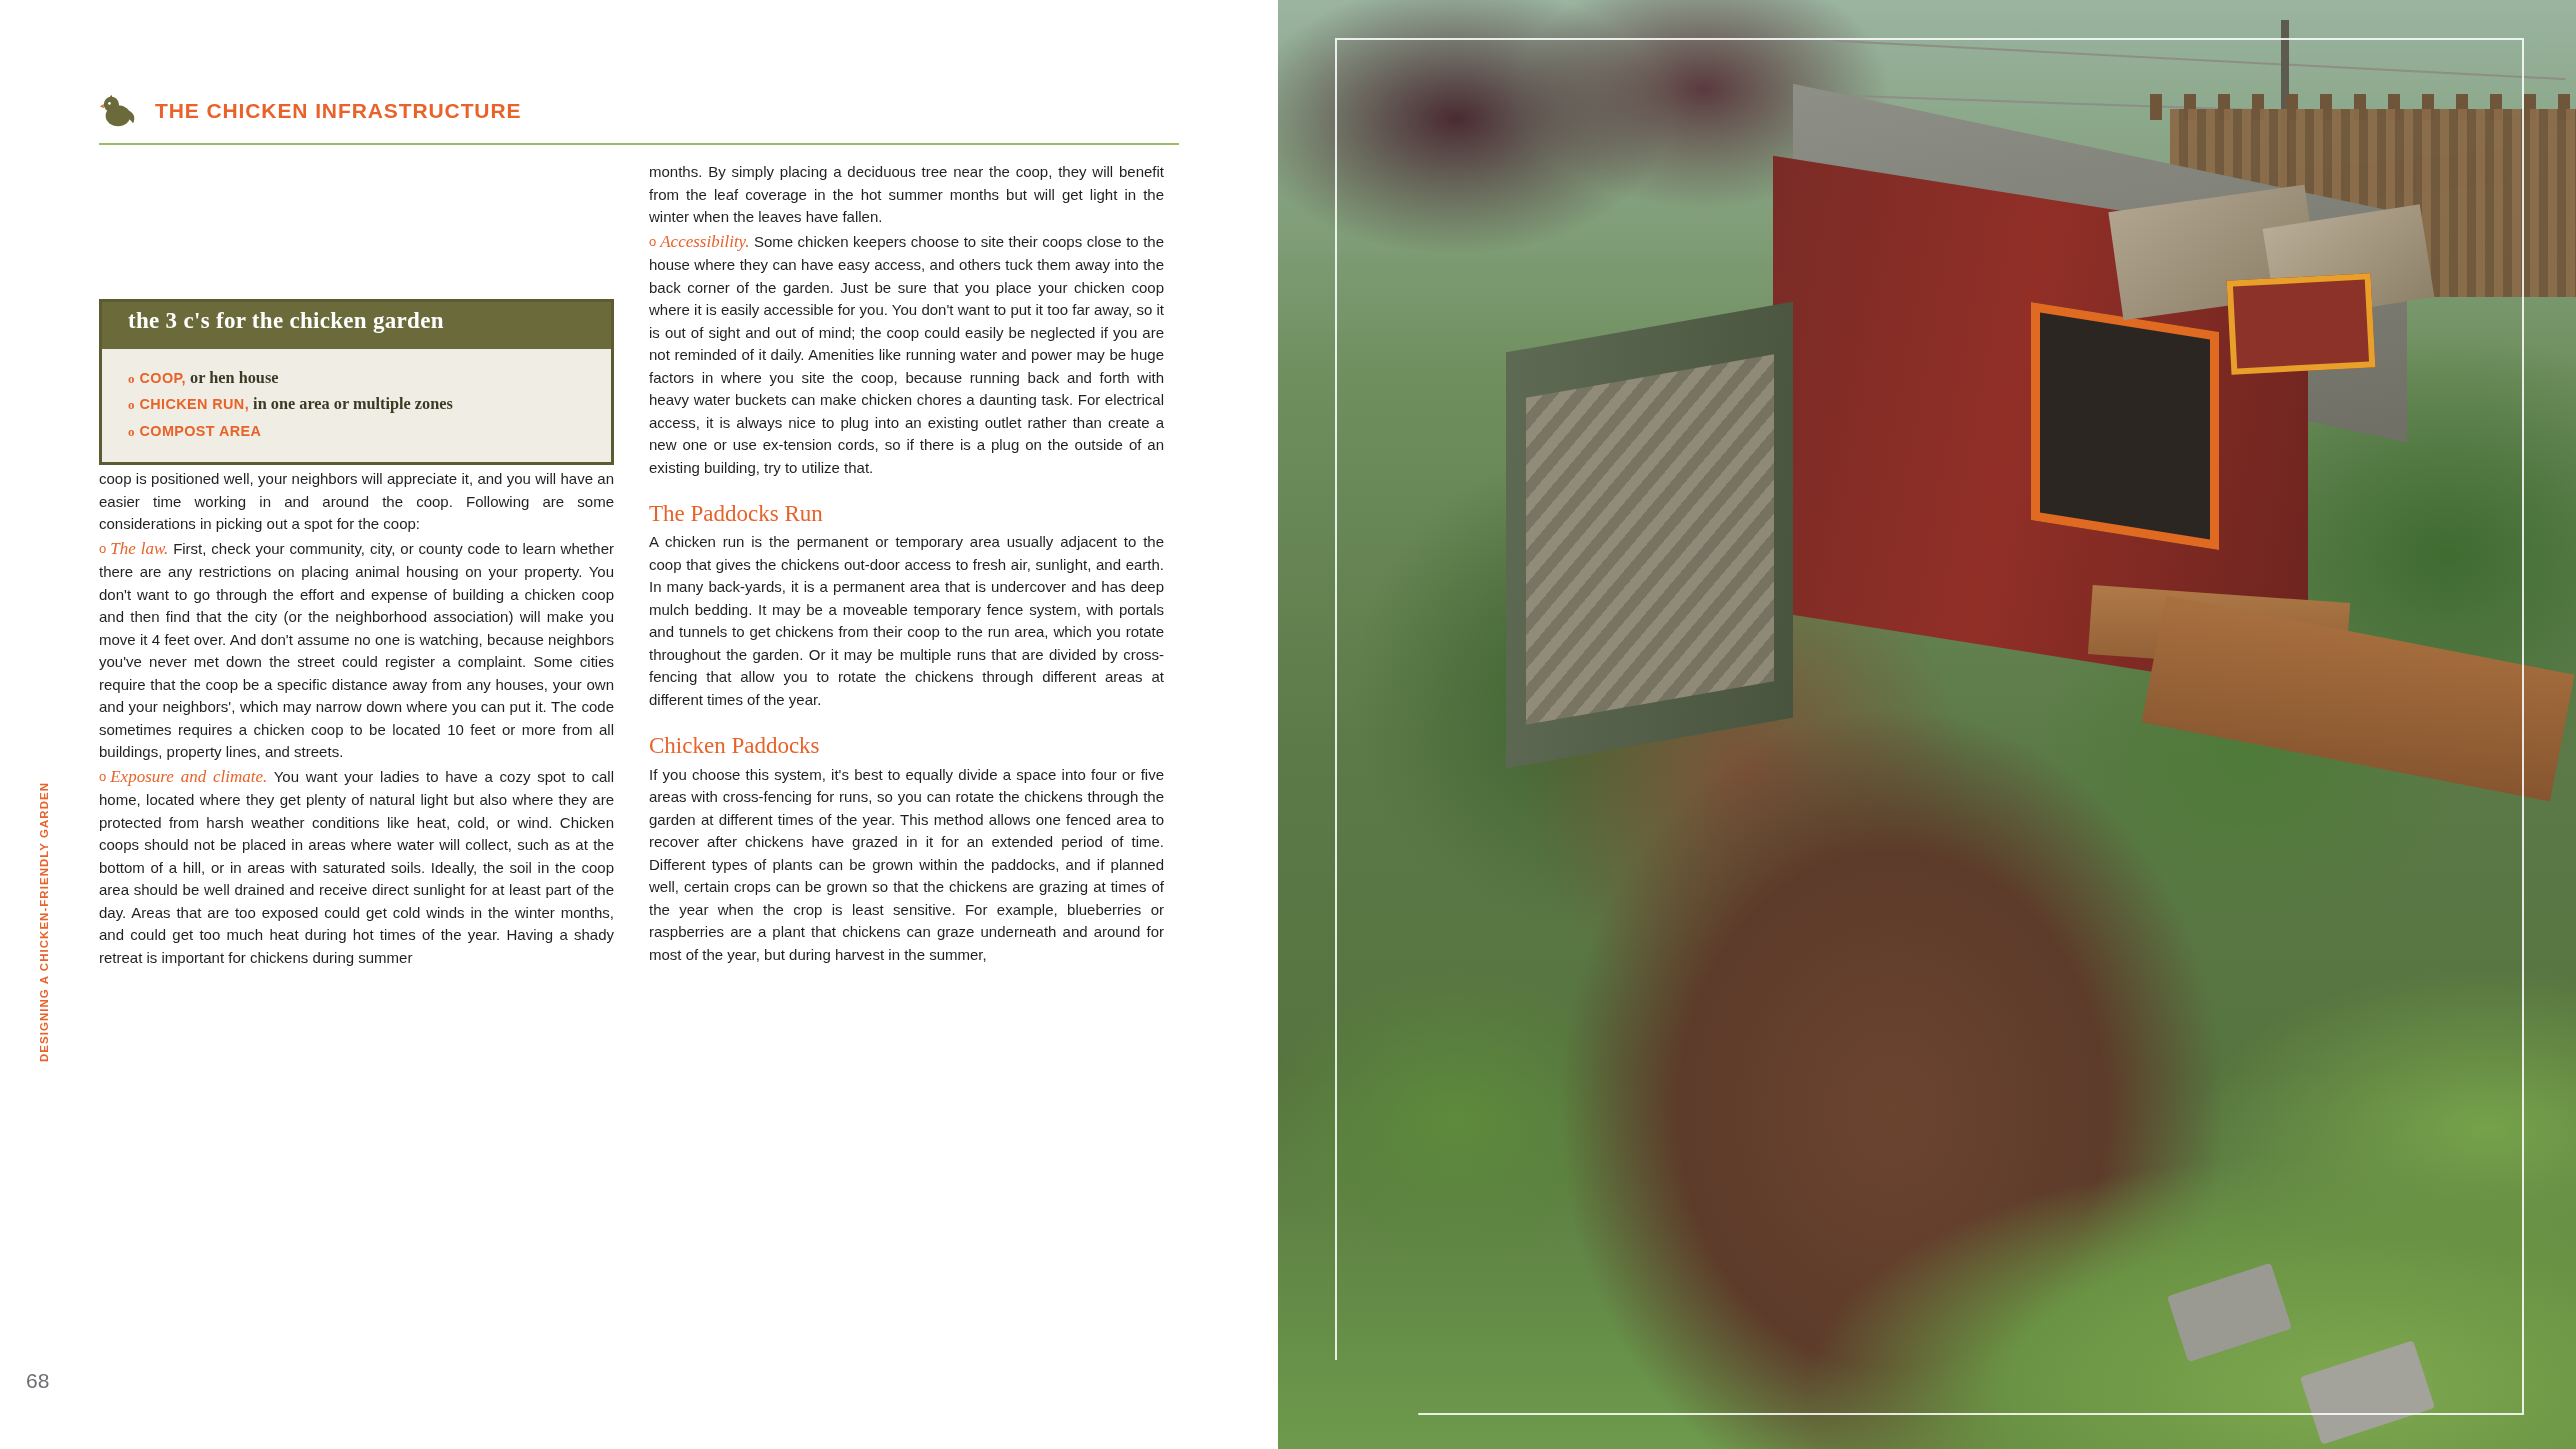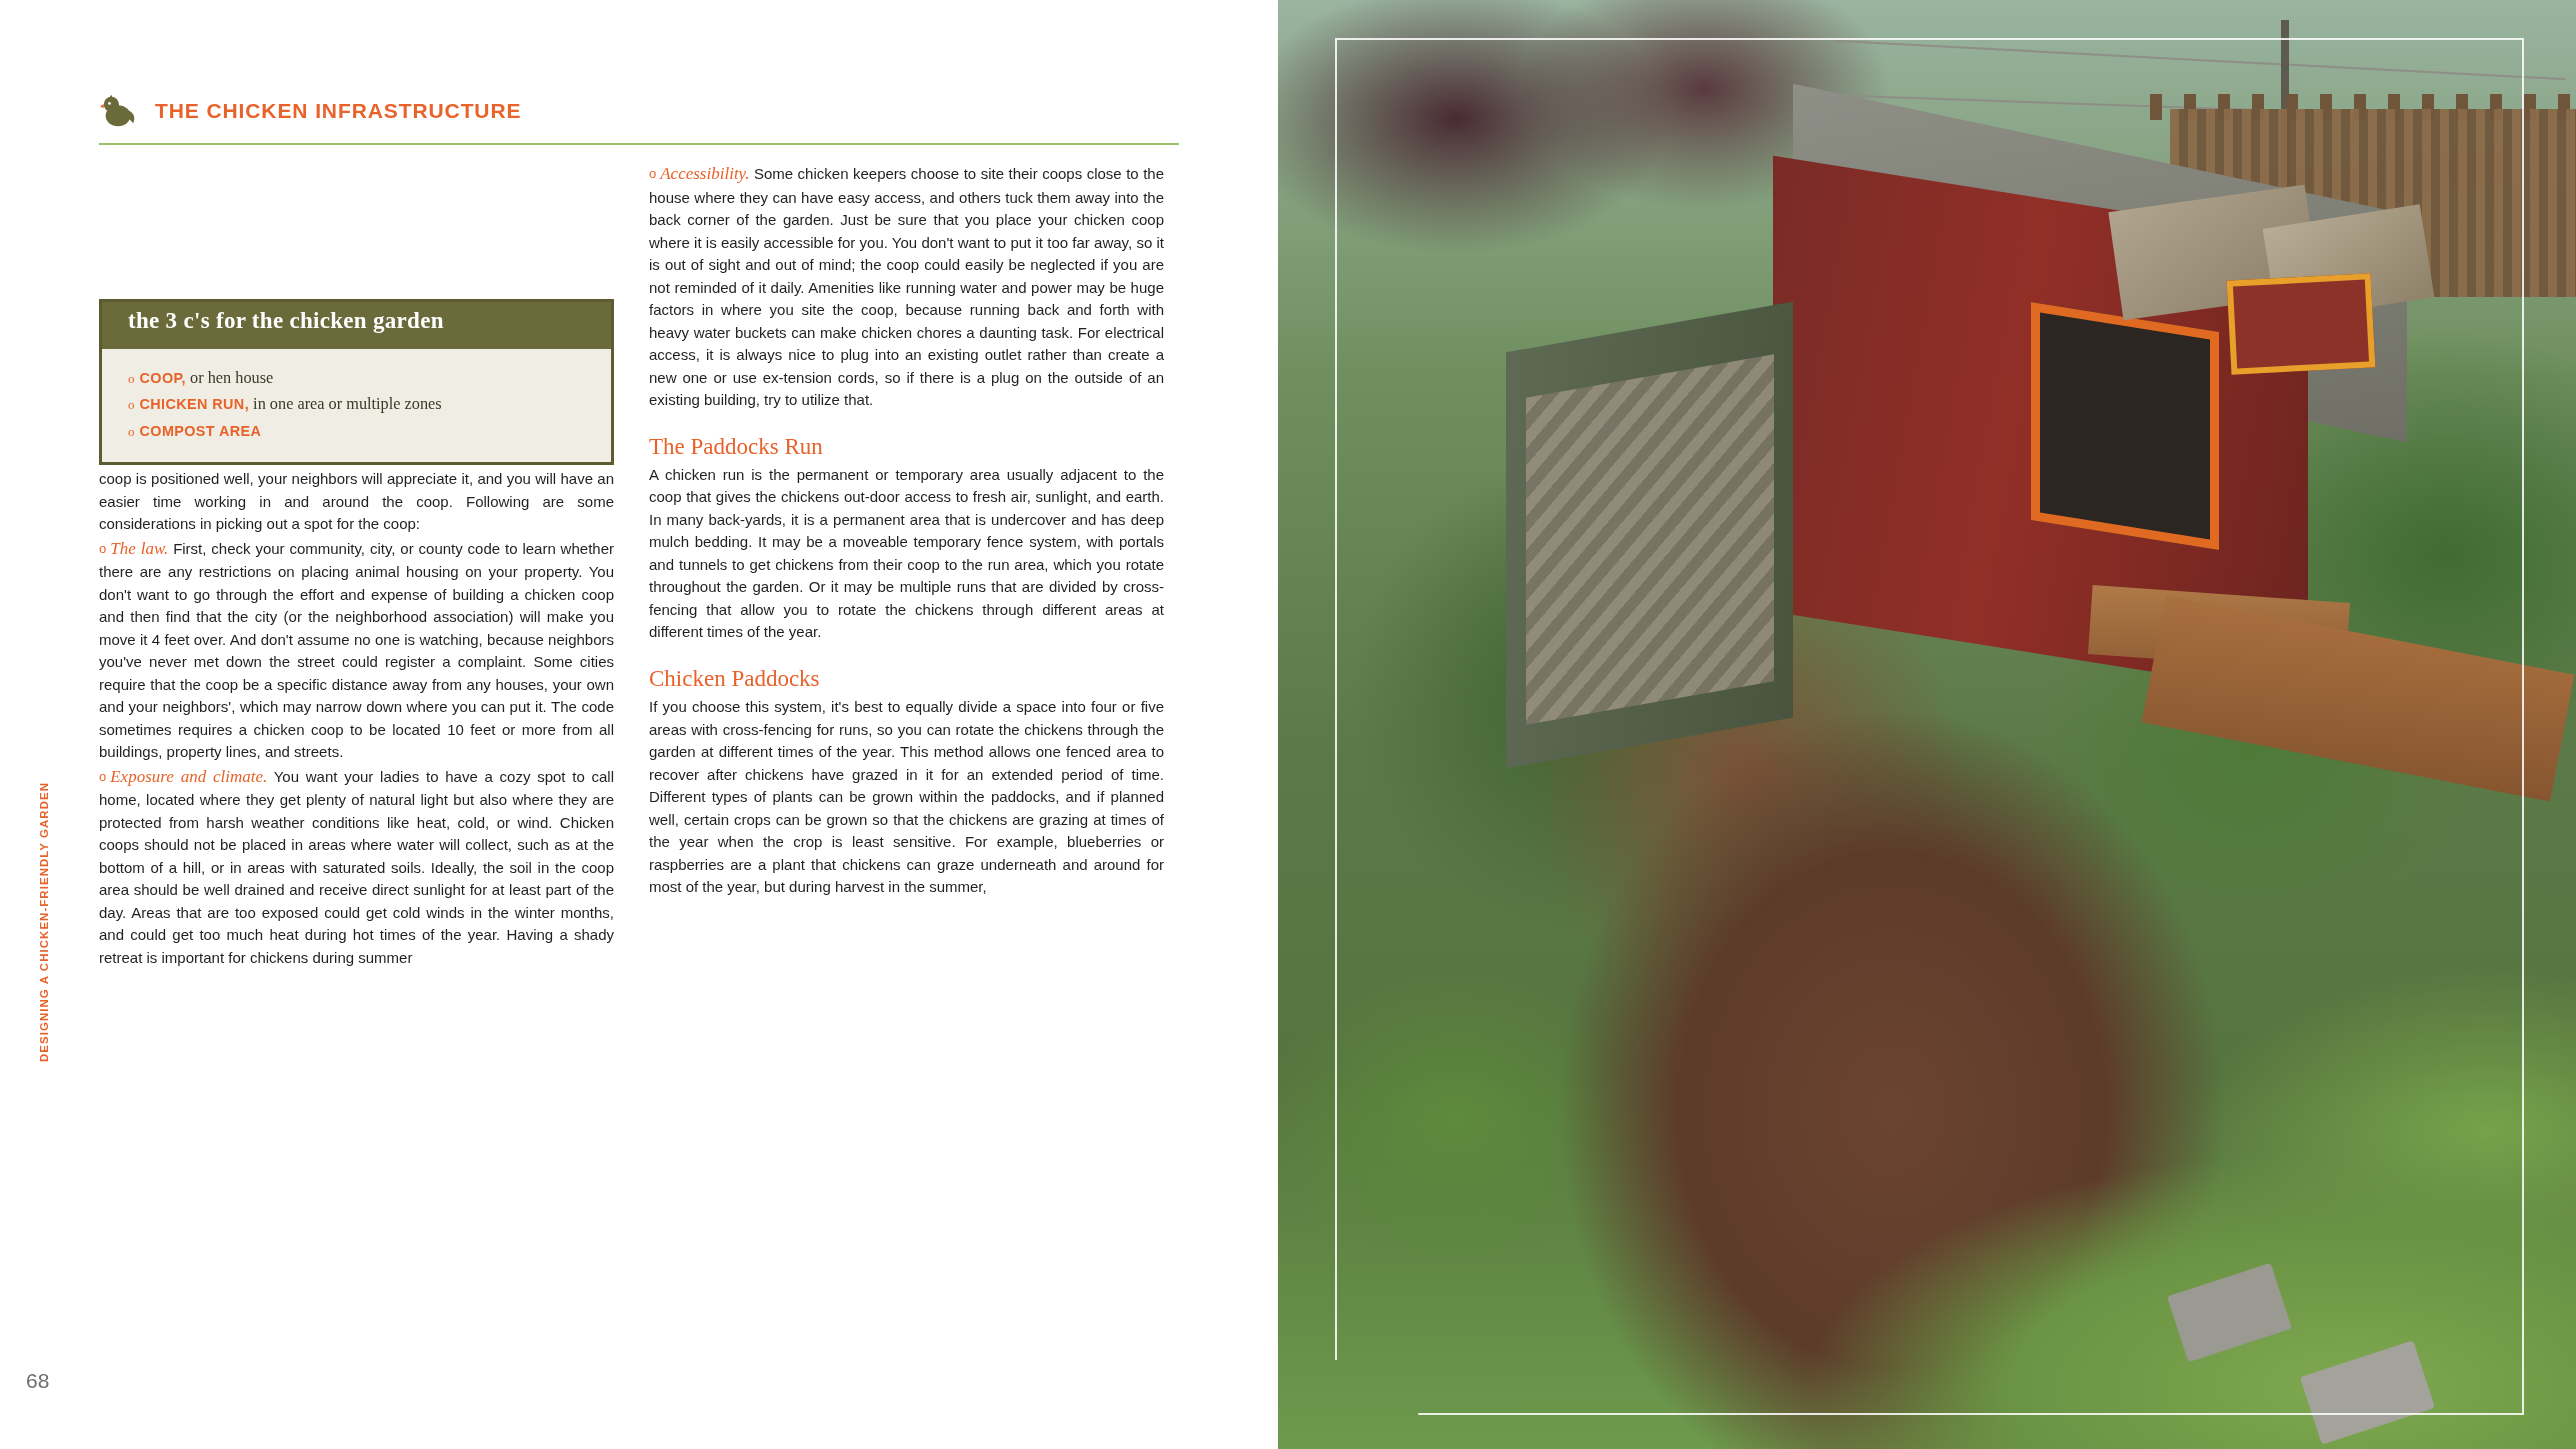--- a/index.html
+++ b/index.html
@@ -120,20 +120,21 @@
     border: 3px solid #5c5b32;
     border-top: none;
     padding: 16px 0 18px 26px;
     box-sizing: border-box;
   }
   .cbox-item {
     font-family: "Liberation Serif", serif;
     font-size: 16.3px;
     line-height: 1.62;
     color: #3b3a25;
+    font-weight: bold;
   }
   .cbox-item .o { color: #e8622a; font-size: 13px; padding-right: 5px; }
   .cbox-item b { color: #e8622a; font-family: "Liberation Sans", sans-serif; font-size: 14.4px; letter-spacing: 0.4px;}
   .cbox-item span.rest { font-family: "Liberation Serif", serif; }
 
   
   .side-label {
     position: absolute;
     left: 38px;
     top: 1062px;
@@ -310,20 +311,21 @@
         <div class="cbox-item">
           <span class="o">o</span><b>CHICKEN RUN,</b><span class="rest"> in one area or multiple zones</span>
         </div>
         <div class="cbox-item">
           <span class="o">o</span><b>COMPOST AREA</b><span class="rest"></span>
         </div>
       </div>
     </div>
 
     <div class="col right">
+      <p>months. By simply placing a deciduous tree near the coop, they will benefit from the leaf coverage in the hot summer months but will get light in the winter when the leaves have fallen.</p>
 
       <p class="bullet-para">
         <span class="bullet-mark">o</span><span class="lead-italic">Accessibility.</span><span> Some chicken keepers choose to site their coops close to the house where they can have easy access, and others tuck them away into the back corner of the garden. Just be sure that you place your chicken coop where it is easily accessible for you. You don't want to put it too far away, so it is out of sight and out of mind; the coop could easily be neglected if you are not reminded of it daily. Amenities like running water and power may be huge factors in where you site the coop, because running back and forth with heavy water buckets can make chicken chores a daunting task. For electrical access, it is always nice to plug into an existing outlet rather than create a new one or use ex-tension cords, so if there is a plug on the outside of an existing building, try to utilize that.</span>
       </p>
 
       <h2 class="subhead">The Paddocks Run</h2>
       <p>A chicken run is the permanent or temporary area usually adjacent to the coop that gives the chickens out-door access to fresh air, sunlight, and earth. In many back-yards, it is a permanent area that is undercover and has deep mulch bedding. It may be a moveable temporary fence system, with portals and tunnels to get chickens from their coop to the run area, which you rotate throughout the garden. Or it may be multiple runs that are divided by cross-fencing that allow you to rotate the chickens through different areas at different times of the year.</p>
 
       <h2 class="subhead">Chicken Paddocks</h2>
       <p>If you choose this system, it's best to equally divide a space into four or five areas with cross-fencing for runs, so you can rotate the chickens through the garden at different times of the year. This method allows one fenced area to recover after chickens have grazed in it for an extended period of time. Different types of plants can be grown within the paddocks, and if planned well, certain crops can be grown so that the chickens are grazing at times of the year when the crop is least sensitive. For example, blueberries or raspberries are a plant that chickens can graze underneath and around for most of the year, but during harvest in the summer,</p>

